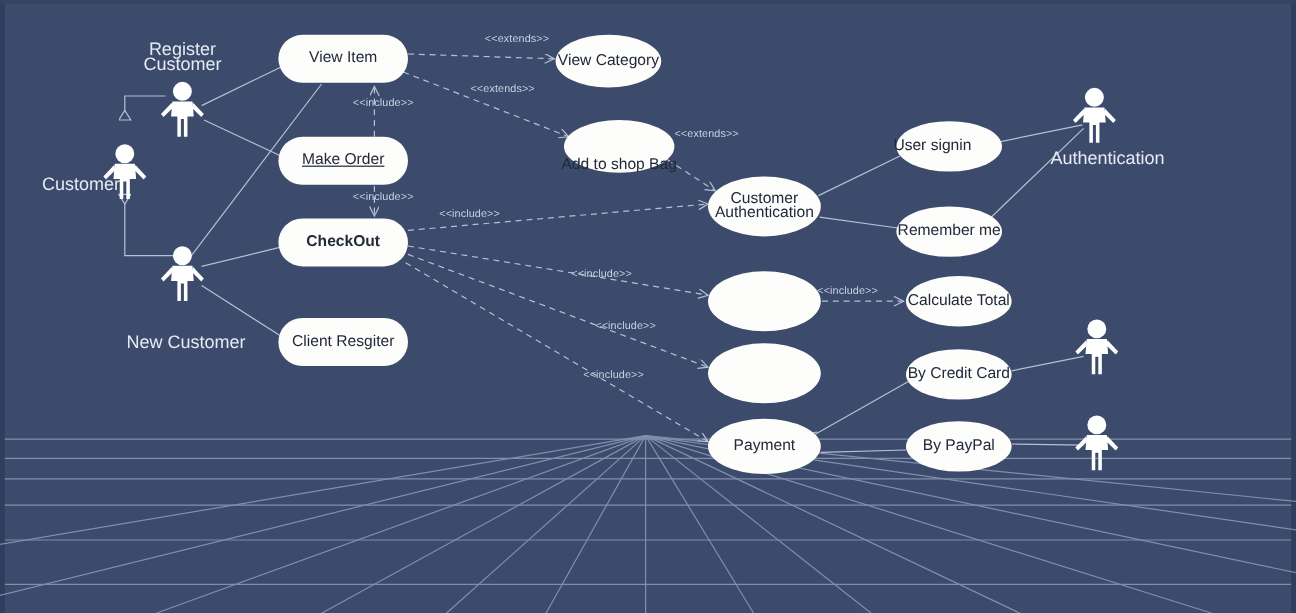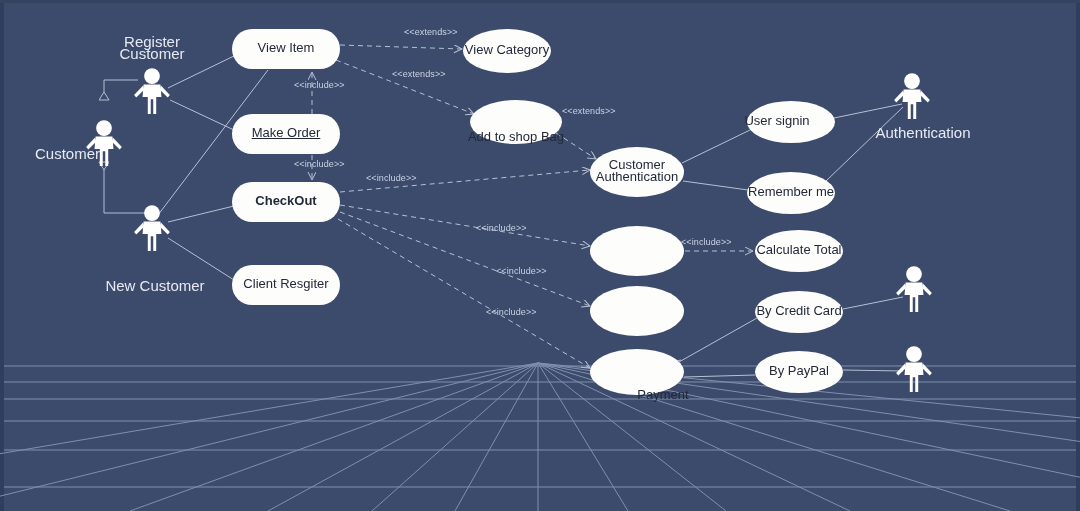--- a/index.html
+++ b/index.html
@@ -173,21 +173,21 @@
   <div class="node-label" style="left:232px;top:278px;width:108px;">Client Resgiter</div>
 
   <div class="node-label" style="left:457px;top:44px;width:100px;">View Category</div>
   <div class="node-label" style="left:464px;top:131px;width:104px;">Add to shop Bag</div>
   <div class="node-label" style="left:585px;top:159px;width:104px;">Customer
 Authentication</div>
   <div class="node-label" style="left:727px;top:115px;width:100px;">User signin</div>
   <div class="node-label" style="left:741px;top:186px;width:100px;">Remember me</div>
   <div class="node-label" style="left:749px;top:244px;width:100px;">Calculate Total</div>
   <div class="node-label" style="left:749px;top:305px;width:100px;">By Credit Card</div>
-  <div class="node-label" style="left:611px;top:365px;width:104px;margin-top:24px;">Payment</div>
+  <div class="node-label" style="left:585px;top:365px;width:104px;">Payment</div>
   <div class="node-label" style="left:749px;top:365px;width:100px;">By PayPal</div>
 
   <div class="actor-label" style="left:102px;top:36px;width:100px;">Register
 Customer</div>
   <div class="actor-label" style="left:20px;top:148px;width:80px;text-align:right;">Customer</div>
   <div class="actor-label" style="left:105px;top:280px;width:100px;">New Customer</div>
   <div class="actor-label" style="left:873px;top:127px;width:100px;">Authentication</div>
 
   <div class="edge-label" style="left:404px;top:27px;">&lt;&lt;extends&gt;&gt;</div>
   <div class="edge-label" style="left:392px;top:69px;">&lt;&lt;extends&gt;&gt;</div>

